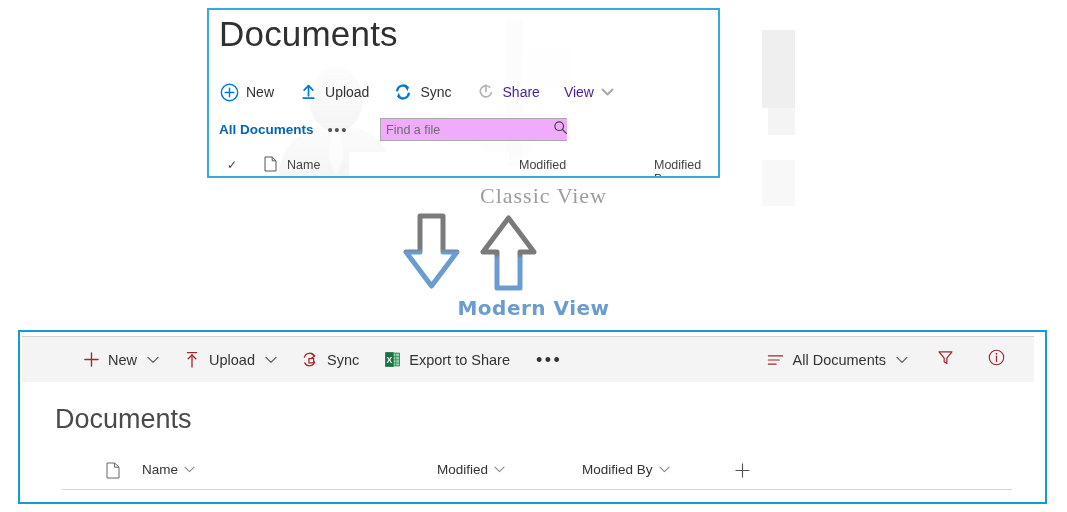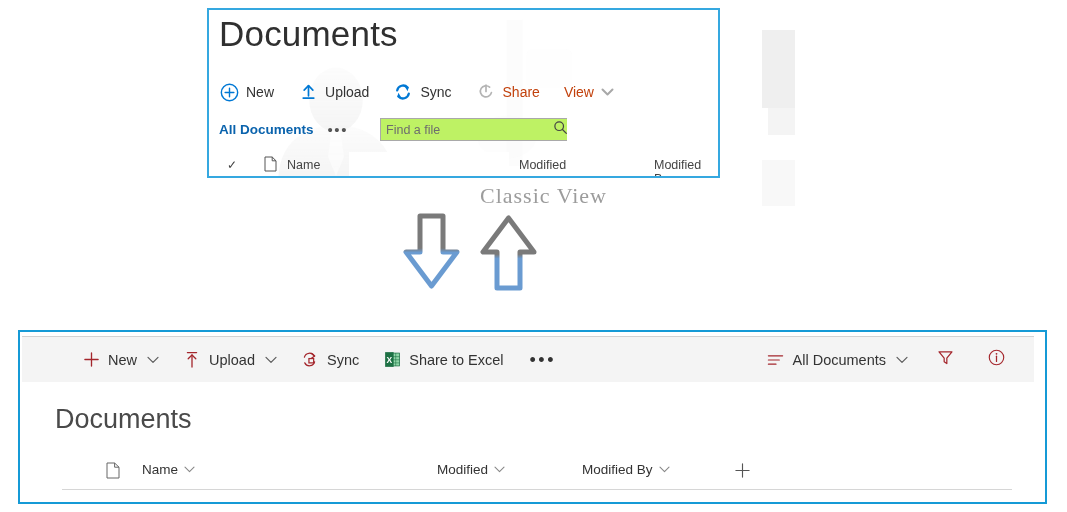--- a/index.html
+++ b/index.html
@@ -32,32 +32,32 @@
     font-size: 35px; font-weight: 300; color: #303030;
     letter-spacing: .2px; line-height: 1;
   }
 
   #classic-toolbar {
     position: absolute; left: 10px; top: 72px;
     display: flex; align-items: center; gap: 24px;
     font-size: 14px; color: #333;
   }
   .ct-item { display: flex; align-items: center; gap: 7px; white-space: nowrap; }
-  .ct-item.dim { color: #c2410c; justify-content: space-between; }
+  .ct-item.dim { color: #4c1d95; justify-content: space-between; }
   .ct-ico { display: inline-flex; width: 20px; height: 20px; align-items: center; justify-content: center; }
 
   #classic-subbar {
     position: absolute; left: 10px; top: 108px;
     display: flex; align-items: center; gap: 14px;
   }
   #classic-view-link { color: #0a63ad; font-size: 13.5px; font-weight: bold; white-space: nowrap; }
   #classic-ellipsis { color: #555; font-size: 15px; letter-spacing: 1.6px; line-height: 1; }
   #classic-search {
     margin-left: 18px; width: 194px; height: 23px;
-    border: 1px solid #a9a9a9; background: #bef264;
+    border: 1px solid #a9a9a9; background: #f0abfc;
     display: flex; align-items: center; padding: 0 5px;
   }
   #classic-search input {
     border: 0; outline: 0; flex: 1; font-size: 12.5px; color: #555;
     font-family: "Liberation Sans", sans-serif; background: transparent;
   }
   #classic-search input::placeholder { color: #6d6d6d; }
 
   #classic-header-row {
     position: absolute; left: 10px; top: 146px; right: 0;
@@ -269,20 +269,21 @@
       <g>
         <path d="M25 4 H48 V40 H62 L36.5 74 L11 40 H25 Z" fill="none" stroke="url(#gradDown)" stroke-width="5" stroke-linejoin="round" stroke-linecap="round"></path>
       </g>
 
       <g>
         <path d="M102 76 H125 V40 H139 L113.5 6 L88 40 H102 Z" fill="none" stroke="url(#gradUp)" stroke-width="5" stroke-linejoin="round" stroke-linecap="round"></path>
       </g>
     </svg>
   </div>
 
+  <div id="modern-view-label">Modern View</div>
 
   <div id="modern-panel">
 
     <div id="modern-toolbar">
       <div id="modern-cmds">
 
         <div class="mt-item">
           <span class="mt-ico">
             <svg width="17" height="17" viewBox="0 0 18 18">
                 <path d="M9 2 V16 M2 9 H16" stroke="#a4262c" stroke-width="1.4" stroke-linecap="round"></path>
@@ -329,21 +330,21 @@
             <svg width="17" height="17" viewBox="0 0 18 18">
               <rect x="8.4" y="2.2" width="8" height="13.6" fill="#8fd6a8" stroke="#1d7044" stroke-width="0.8"></rect>
               <line x1="8.4" y1="6" x2="16.4" y2="6" stroke="#1d7044" stroke-width="0.6"></line>
               <line x1="8.4" y1="9.3" x2="16.4" y2="9.3" stroke="#1d7044" stroke-width="0.6"></line>
               <line x1="8.4" y1="12.6" x2="16.4" y2="12.6" stroke="#1d7044" stroke-width="0.6"></line>
               <line x1="12.4" y1="2.2" x2="12.4" y2="15.8" stroke="#1d7044" stroke-width="0.6"></line>
               <rect x="1.2" y="1.2" width="9" height="15.6" fill="#1d7044"></rect>
               <text x="5.7" y="12.4" font-family="Liberation Sans, sans-serif" font-size="9" font-weight="bold" fill="#ffffff" text-anchor="middle">X</text>
             </svg>
           </span>
-          <span>Share to Excel</span>
+          <span>Export to Share</span>
         </div>
 
 
         <div class="mt-dots">•••</div>
       </div>
 
       <div id="modern-right">
         <div class="mt-item">
           <span class="mt-ico">
             <svg width="17" height="14" viewBox="0 0 18 14">

